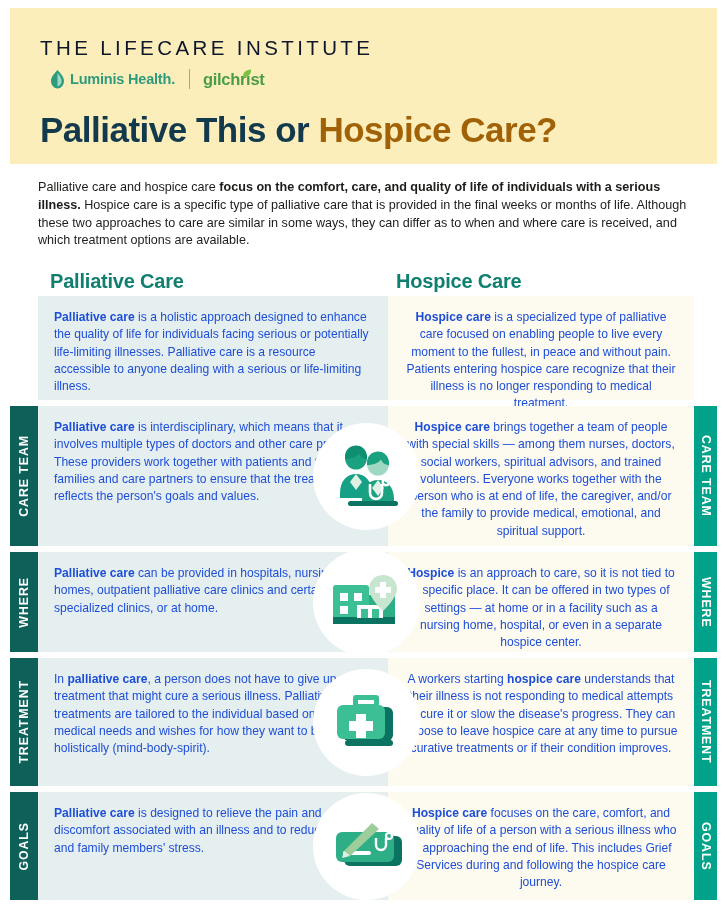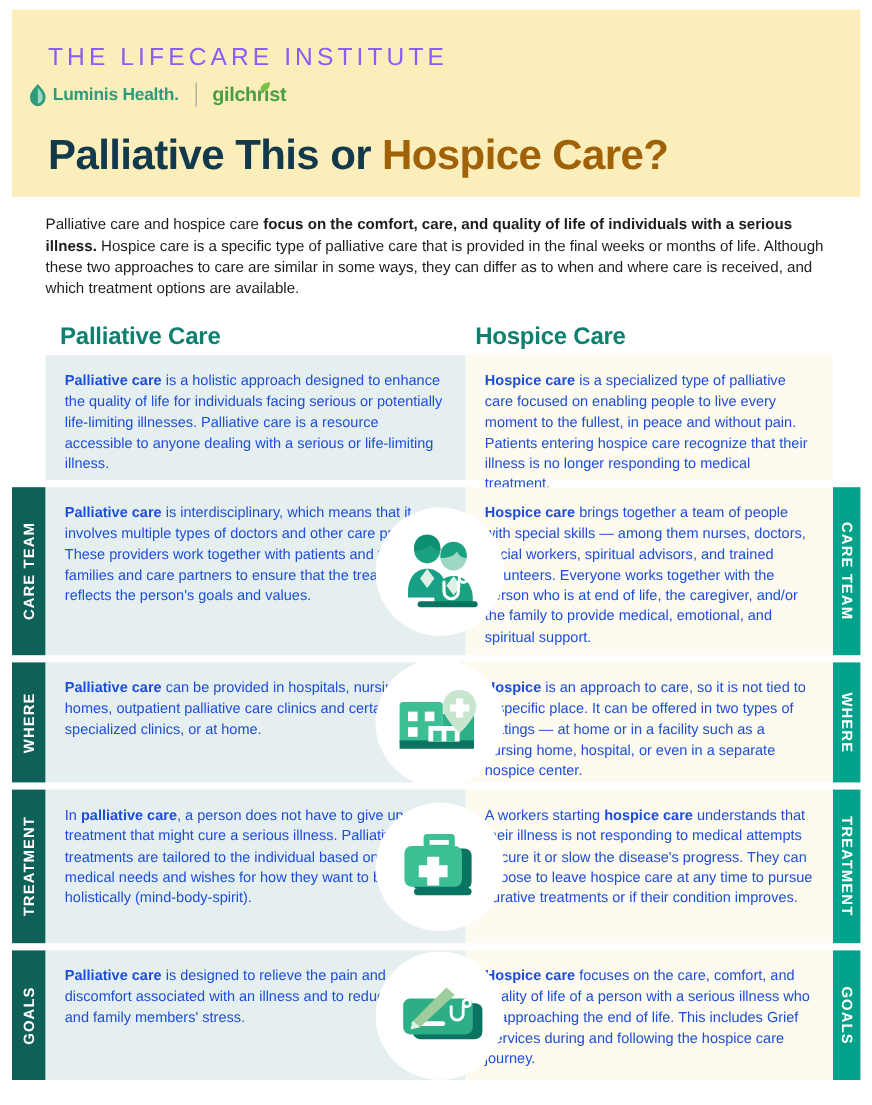--- a/index.html
+++ b/index.html
@@ -20,27 +20,27 @@
     position: absolute;
     left: 10px; top: 8px;
     width: 707px; height: 156px;
     background: #fbeebb;
   }
   .brand-title {
     position: absolute;
     left: 30px; top: 28px;
     font-size: 20.5px;
     letter-spacing: 3.4px;
-    color: #8b5cf6;
+    color: #0f172a;
     font-weight: 400;
     white-space: nowrap;
   }
   .logo-row {
     position: absolute;
-    left: 14px; top: 60px;
+    left: 40px; top: 60px;
     display: flex;
     align-items: center;
     height: 22px;
   }
   .luminis-mark { width: 15px; height: 19px; margin-right: 5px; flex: none; }
   .luminis-text {
     font-size: 14.5px; font-weight: 600; color: #2e9b7d;
     letter-spacing: -0.2px; white-space: nowrap;
   }
   .logo-div {
@@ -101,21 +101,21 @@
   }
   .cell b { font-weight: 700; }
   .cell-left {
     left: 38px; width: 350px;
     background: #e6eff0;
     text-align: left;
   }
   .cell-right {
     left: 388px; width: 306px;
     background: #fdfaef;
-    text-align: left;
+    text-align: center;
   }
   .row.has-tabs .cell-left { left: 38px; width: 350px; }
 
   
   .tab {
     position: absolute; top: 0; height: 100%;
     color: #ffffff;
     font-size: 12.4px;
     font-weight: 700;
     letter-spacing: 0.9px;

